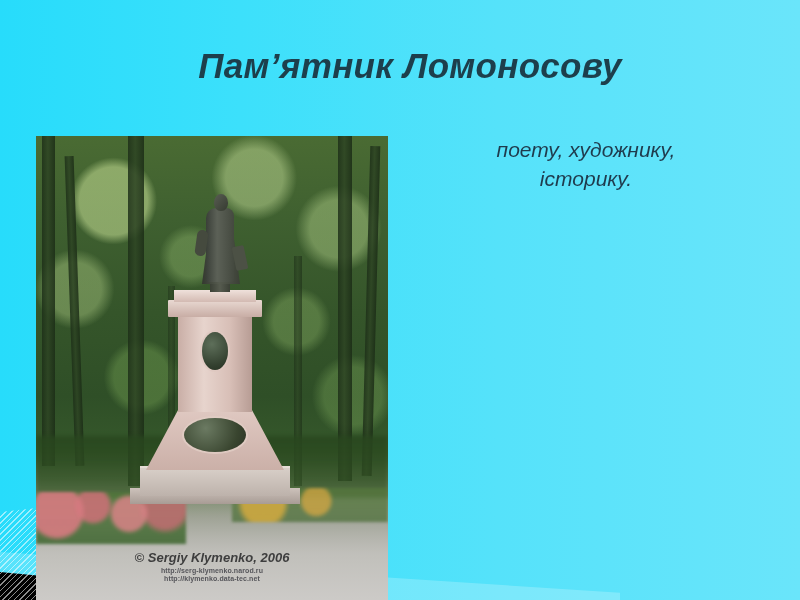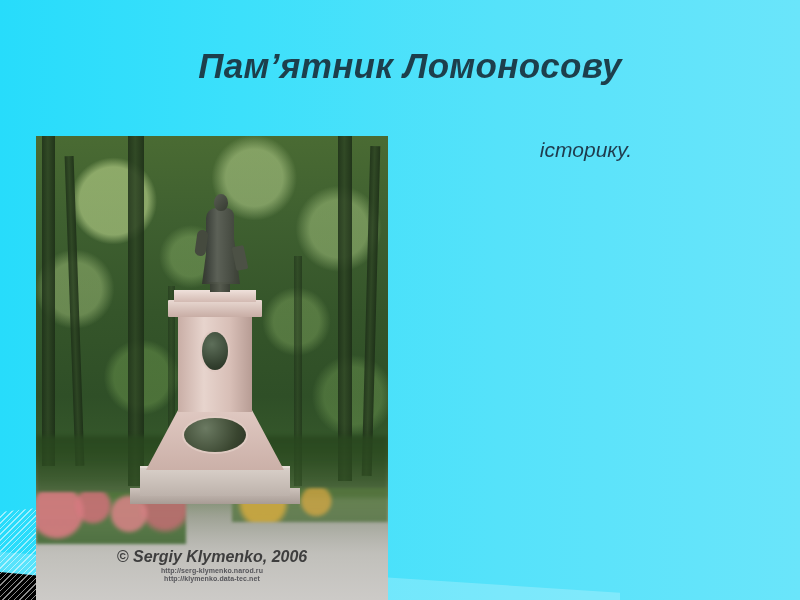--- a/index.html
+++ b/index.html
@@ -281,21 +281,21 @@
     position: absolute;
     left: 0;
     bottom: 16px;
     width: 352px;
     text-align: center;
     color: #4a4a4a;
     line-height: 1.25;
     pointer-events: none;
   }
   .wm-main {
-    font-size: 16px;
+    font-size: 13px;
     font-weight: 700;
     font-style: italic;
     color: #3e3e3e;
   }
   .wm-url {
     font-size: 7px;
     font-weight: 700;
     color: #55555a;
     letter-spacing: 0.1px;
   }
@@ -360,16 +360,17 @@
     </div>
 
     <div class="watermark">
       <div class="wm-main">© Sergiy Klymenko, 2006</div>
       <div class="wm-url">http://serg-klymenko.narod.ru</div>
       <div class="wm-url">http://klymenko.data-tec.net</div>
     </div>
   </div>
 
   <div class="body-text">
+    <span class="line2">поету, художнику,</span>
     <span class="line3">історику.</span>
   </div>
 
 </div>
 
 </body></html>

